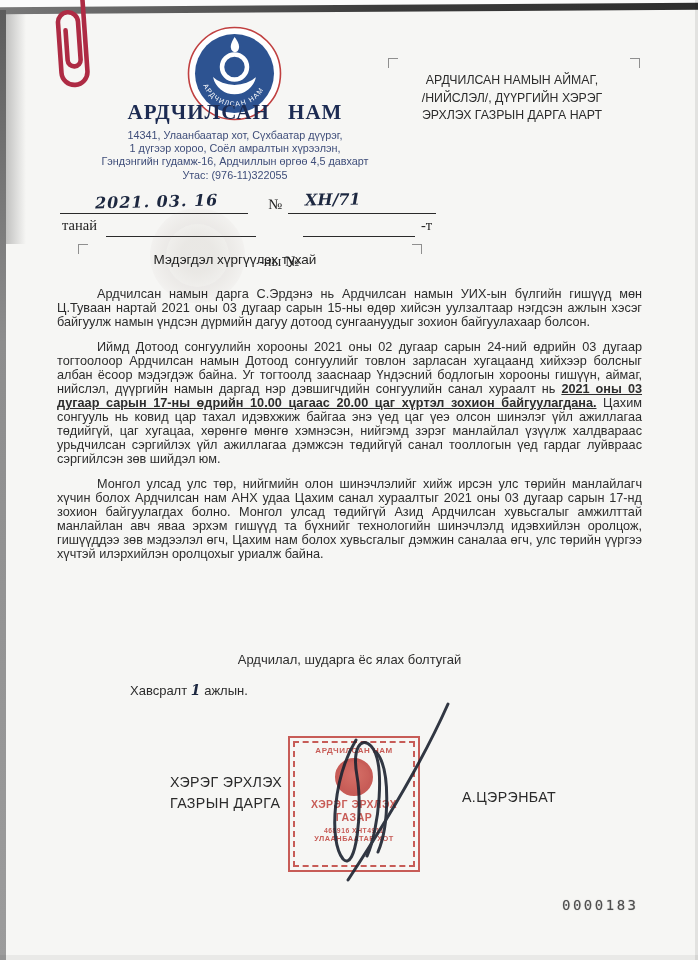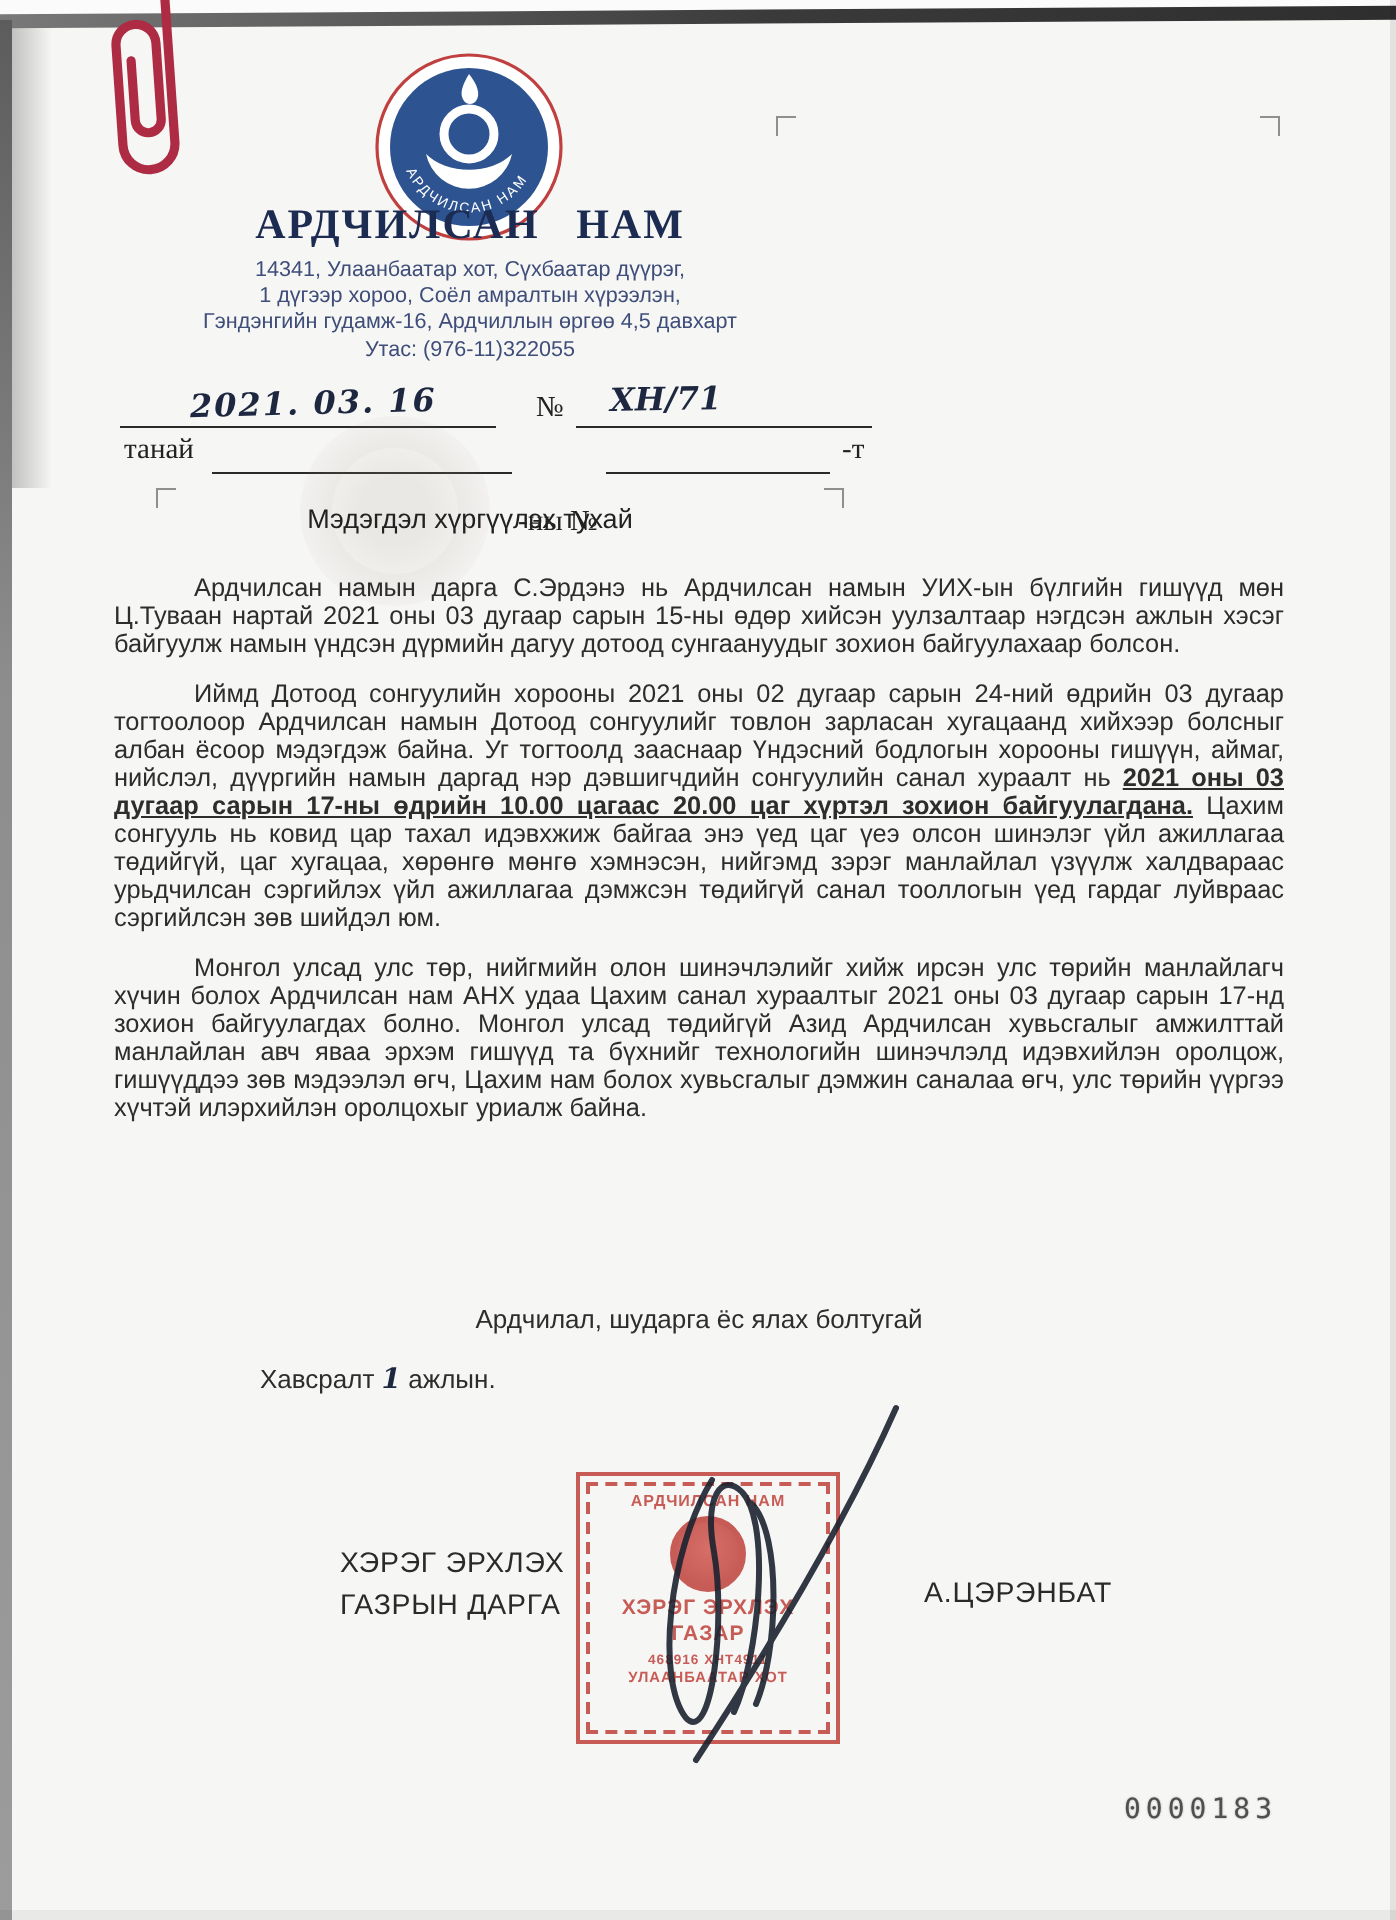--- a/index.html
+++ b/index.html
@@ -128,20 +128,25 @@
   <div class="uline u2"></div>
 
   <div class="serif-lab tanai">танай</div>
   <div class="uline u3"></div>
   <div class="serif-lab ny-no">-ны №</div>
   <div class="uline u4"></div>
   <div class="serif-lab t-suf">-т</div>
 
   <div class="cmark l" style="left:388px;top:58px;"></div>
   <div class="cmark r" style="left:630px;top:58px;"></div>
+  <div class="recipient">
+    <div>АРДЧИЛСАН НАМЫН АЙМАГ,</div>
+    <div>/НИЙСЛЭЛ/, ДҮҮРГИЙН ХЭРЭГ</div>
+    <div>ЭРХЛЭХ ГАЗРЫН ДАРГА НАРТ</div>
+  </div>
 
   <div class="watermark"></div>
   <div class="cmark l" style="left:78px;top:244px;"></div>
   <div class="cmark r" style="left:412px;top:244px;"></div>
   <div class="subject">Мэдэгдэл хүргүүлэх тухай</div>
 
   <div class="body-text">
     <p>Ардчилсан намын дарга С.Эрдэнэ нь Ардчилсан намын УИХ-ын бүлгийн гишүүд мөн Ц.Туваан нартай 2021 оны 03 дугаар сарын 15-ны өдөр хийсэн уулзалтаар нэгдсэн ажлын хэсэг байгуулж намын үндсэн дүрмийн дагуу дотоод сунгаануудыг зохион байгуулахаар болсон.</p>
     <p><span>Иймд Дотоод сонгуулийн хорооны 2021 оны 02 дугаар сарын 24-ний өдрийн 03 дугаар тогтоолоор Ардчилсан намын Дотоод сонгуулийг товлон зарласан хугацаанд хийхээр болсныг албан ёсоор мэдэгдэж байна.  Уг тогтоолд зааснаар Үндэсний бодлогын хорооны гишүүн, аймаг, нийслэл, дүүргийн намын даргад нэр дэвшигчдийн сонгуулийн санал хураалт нь </span><span class="bold-u">2021 оны 03 дугаар сарын 17-ны өдрийн 10.00 цагаас 20.00 цаг хүртэл зохион байгуулагдана.</span><span> Цахим сонгууль нь ковид цар тахал идэвхжиж байгаа энэ үед цаг үеэ олсон шинэлэг үйл ажиллагаа төдийгүй, цаг хугацаа, хөрөнгө мөнгө хэмнэсэн, нийгэмд зэрэг манлайлал үзүүлж халдвараас урьдчилсан сэргийлэх үйл ажиллагаа дэмжсэн төдийгүй санал тооллогын үед гардаг луйвраас сэргийлсэн зөв шийдэл юм.</span></p>
     <p>Монгол улсад улс төр, нийгмийн олон шинэчлэлийг хийж ирсэн улс төрийн манлайлагч хүчин болох Ардчилсан нам АНХ удаа Цахим санал хураалтыг 2021 оны 03 дугаар сарын 17-нд зохион байгуулагдах болно. Монгол улсад төдийгүй Азид Ардчилсан хувьсгалыг амжилттай манлайлан авч яваа эрхэм гишүүд та бүхнийг технологийн шинэчлэлд идэвхийлэн оролцож, гишүүддээ зөв мэдээлэл өгч,  Цахим нам болох хувьсгалыг дэмжин саналаа өгч, улс төрийн үүргээ хүчтэй илэрхийлэн оролцохыг уриалж байна.</p>

